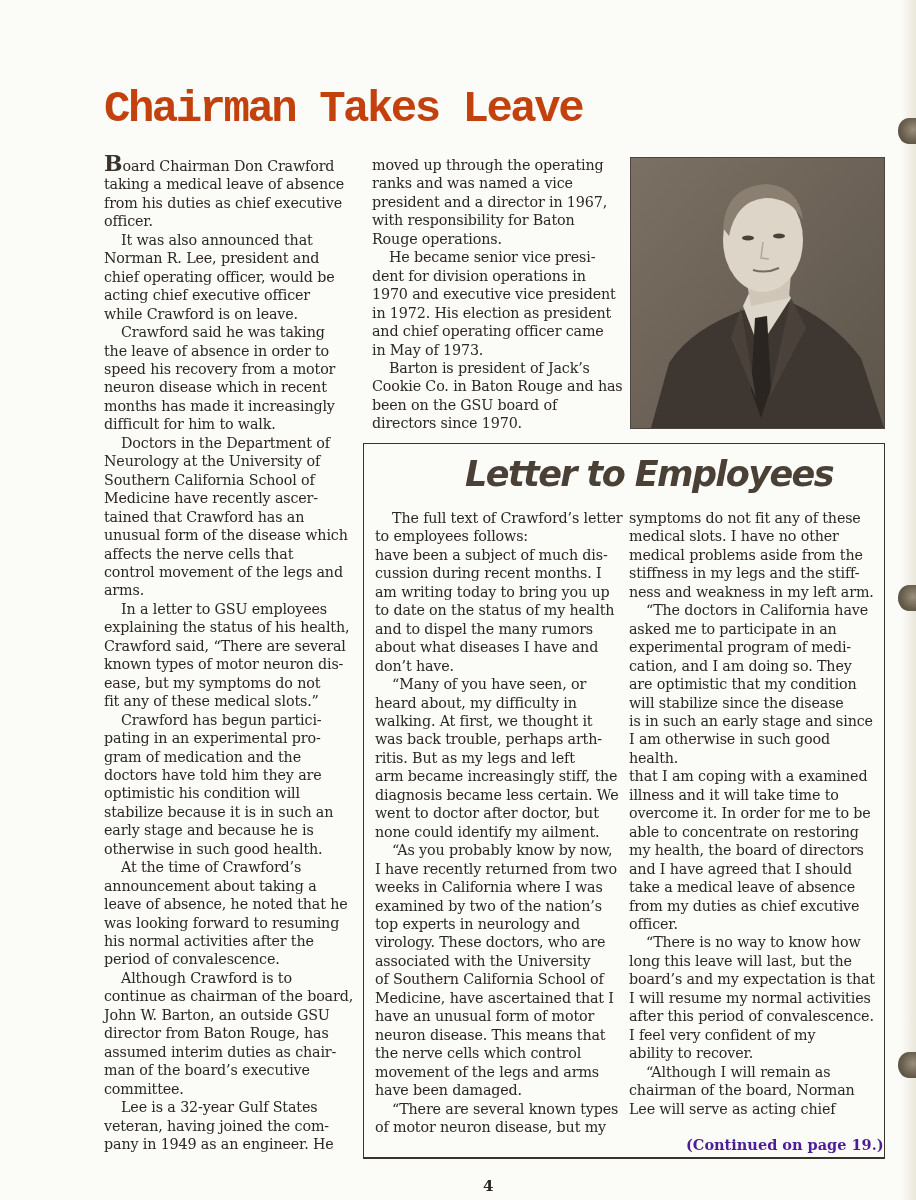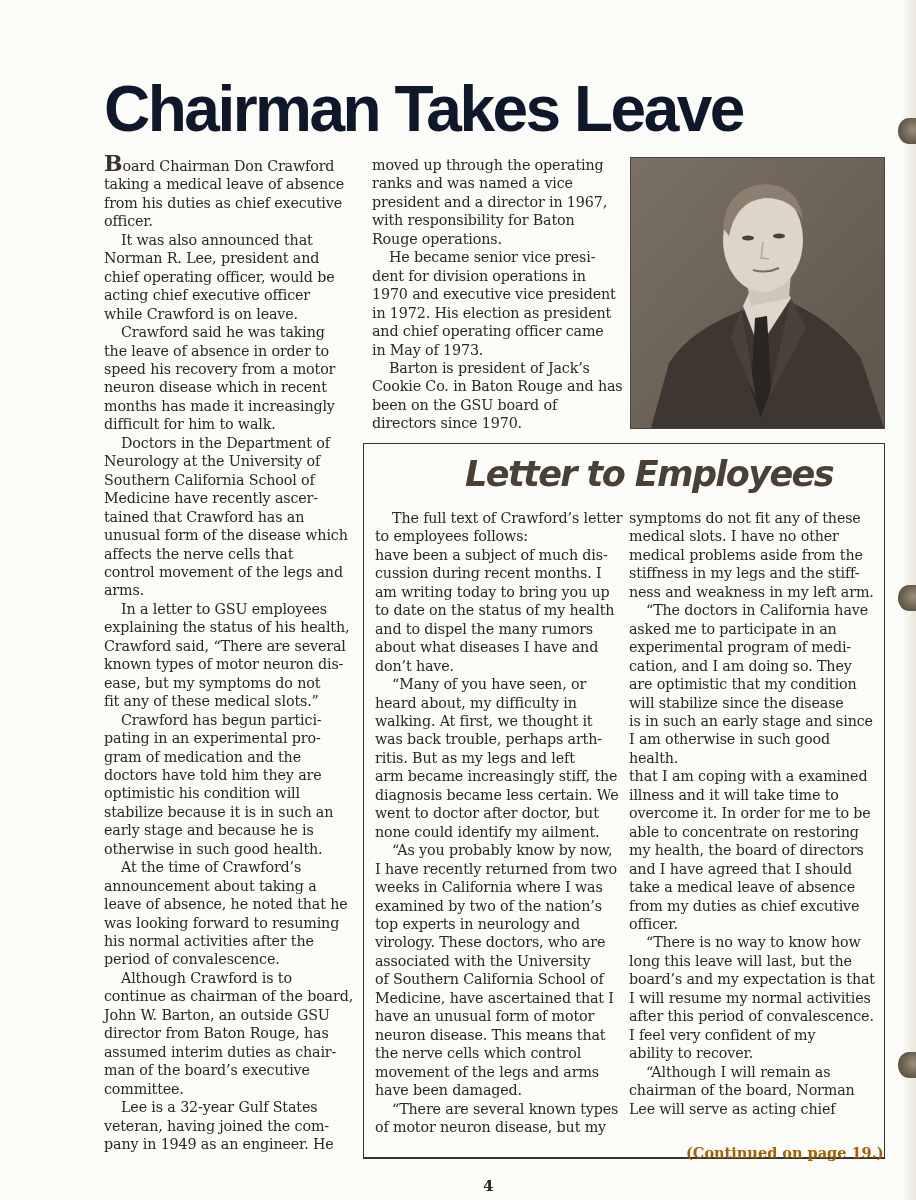--- a/index.html
+++ b/index.html
@@ -4,23 +4,23 @@
 <style>
   html, body { margin: 0; padding: 0; }
   body {
     width: 916px; height: 1200px; position: relative; overflow: hidden;
     background: #fbfbf8;
     font-family: "DejaVu Serif", "Liberation Serif", serif;
     color: #2a2520;
   }
   .headline {
     position: absolute; left: 104px; top: 64px; width: 660px;
-    font-family: Liberation Sans, sans-serif;
-    font-weight: bold; font-size: 64px; letter-spacing: -2.5px;
-    color: #0f172a; line-height: 90px; white-space: nowrap;
+    font-family: Liberation Mono, monospace;
+    font-weight: bold; font-size: 44px; letter-spacing: -2.5px;
+    color: #c2410c; line-height: 90px; white-space: nowrap;
   }
   .col {
     position: absolute; font-size: 14.3px; line-height: 18.45px;
     letter-spacing: -0.15px; color: #2d2722;
   }
   .line { display: block; white-space: nowrap; }
   .dropcap { font-size: 22px; font-weight: bold; line-height: 14px; color: #3b332b; }
   #col1 { left: 104px; top: 156px; width: 250px; }
   #col2 { left: 372px; top: 156px; width: 250px; }
   .photo {
@@ -36,21 +36,21 @@
   .letter-title {
     position: absolute; left: 363px; top: 449px; width: 572px; text-align: center;
     font-family: "DejaVu Sans", "Liberation Sans", sans-serif;
     font-weight: bold; font-style: italic; font-size: 35px; letter-spacing: -1.6px;
     color: #4a4036; line-height: 50px;
   }
   #lcol1 { left: 375px; top: 509px; width: 245px; }
   #lcol2 { left: 629px; top: 509px; width: 250px; }
   .continued {
     position: absolute; left: 686px; top: 1136px; font-weight: bold; font-size: 14.5px;
-    color: #a16207; white-space: nowrap; margin-top: 8px;
+    color: #4c1d95; white-space: nowrap;
   }
   .page-num {
     position: absolute; left: 483px; top: 1177px; font-weight: bold; font-size: 15px; color: #2d2722;
   }
   .binder-hole {
     position: absolute; width: 22px; height: 26px; border-radius: 50% 0 0 50%;
     background: radial-gradient(circle at 70% 45%, #9a8f7c 0%, #6a604f 55%, #4a4236 100%);
   }
   .edge-shadow {
     position: absolute; right: 0; top: 0; width: 14px; height: 1200px;

